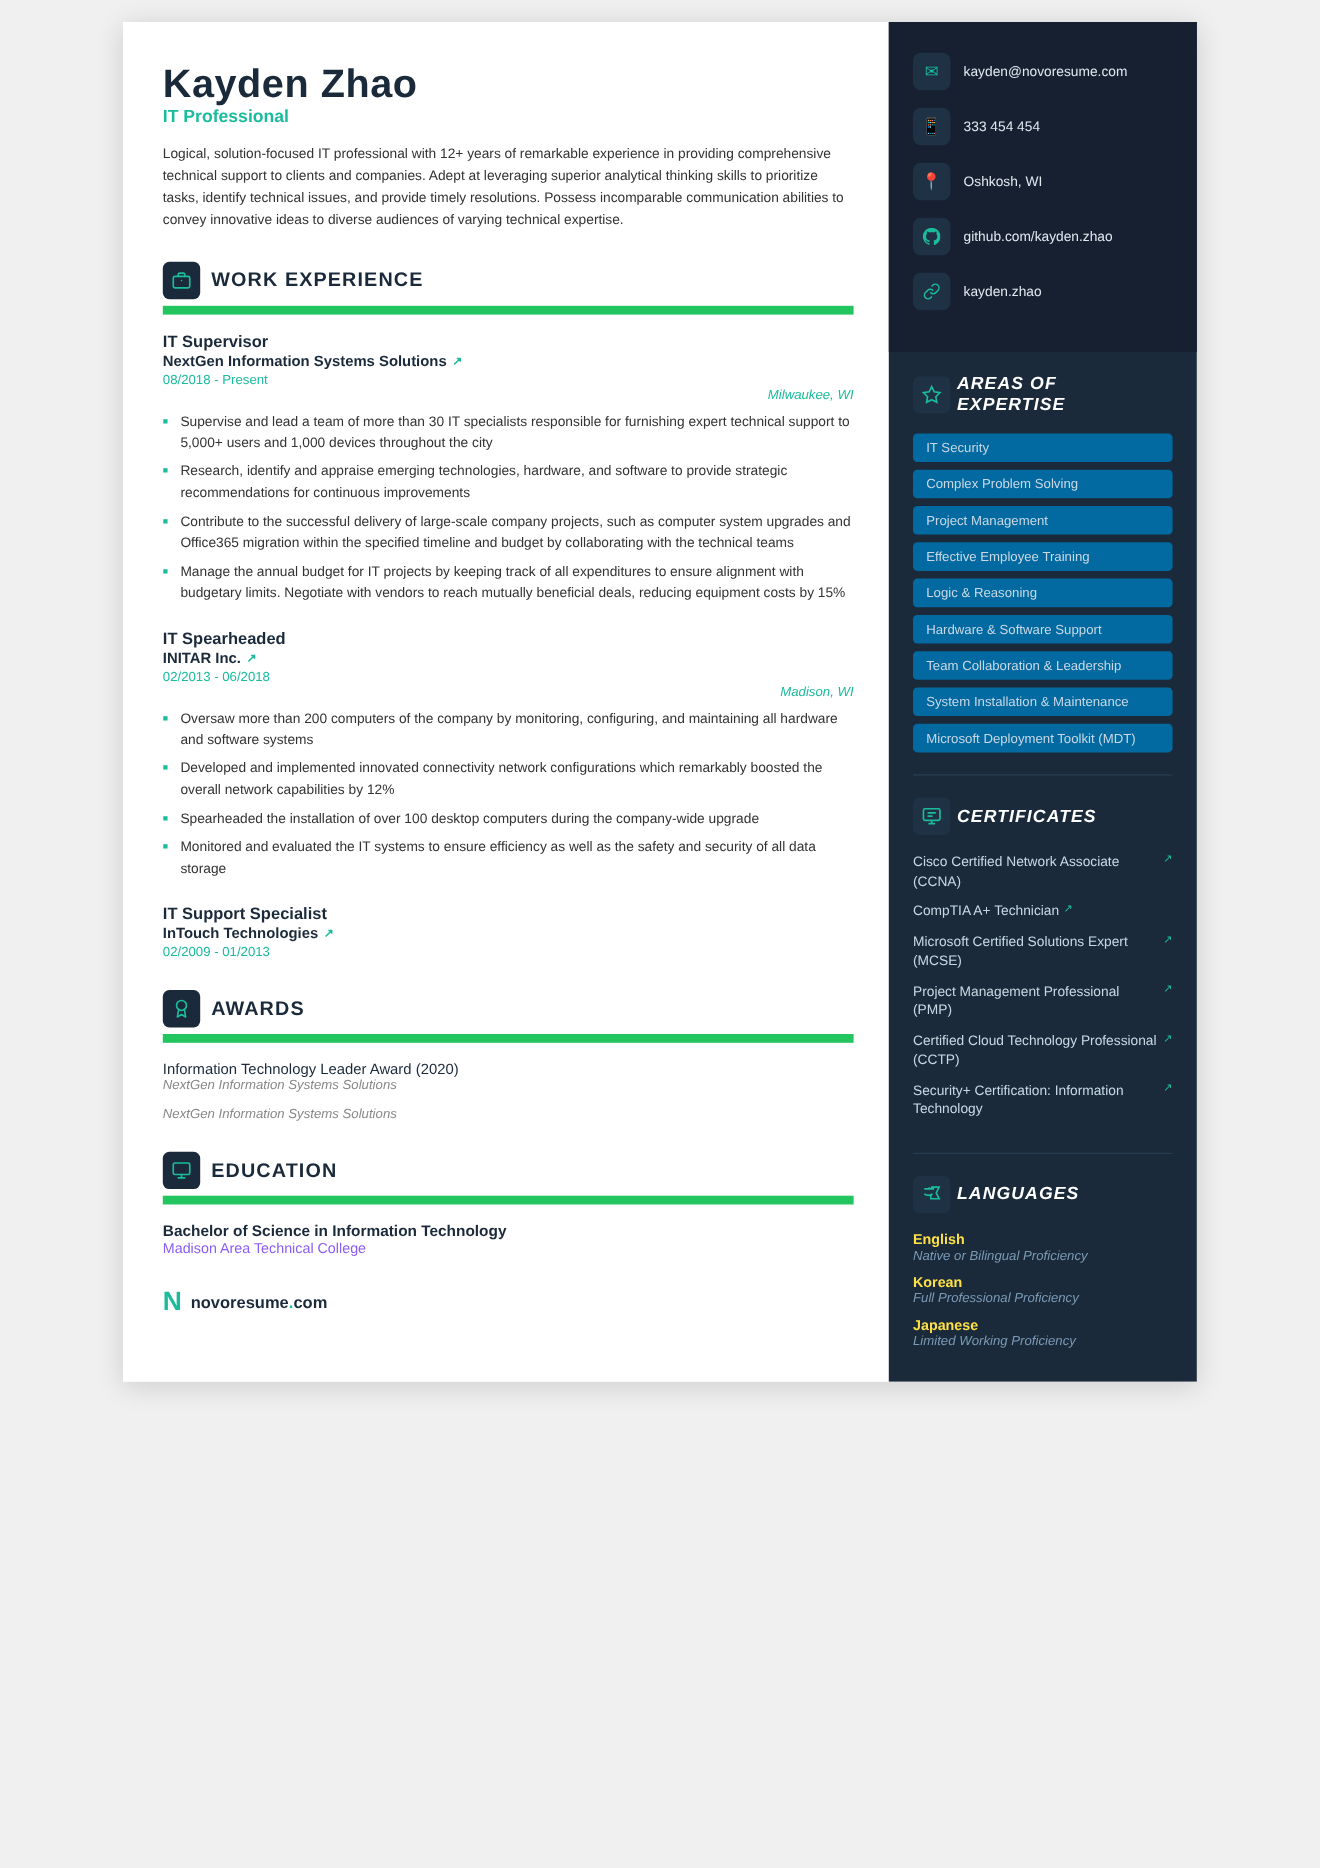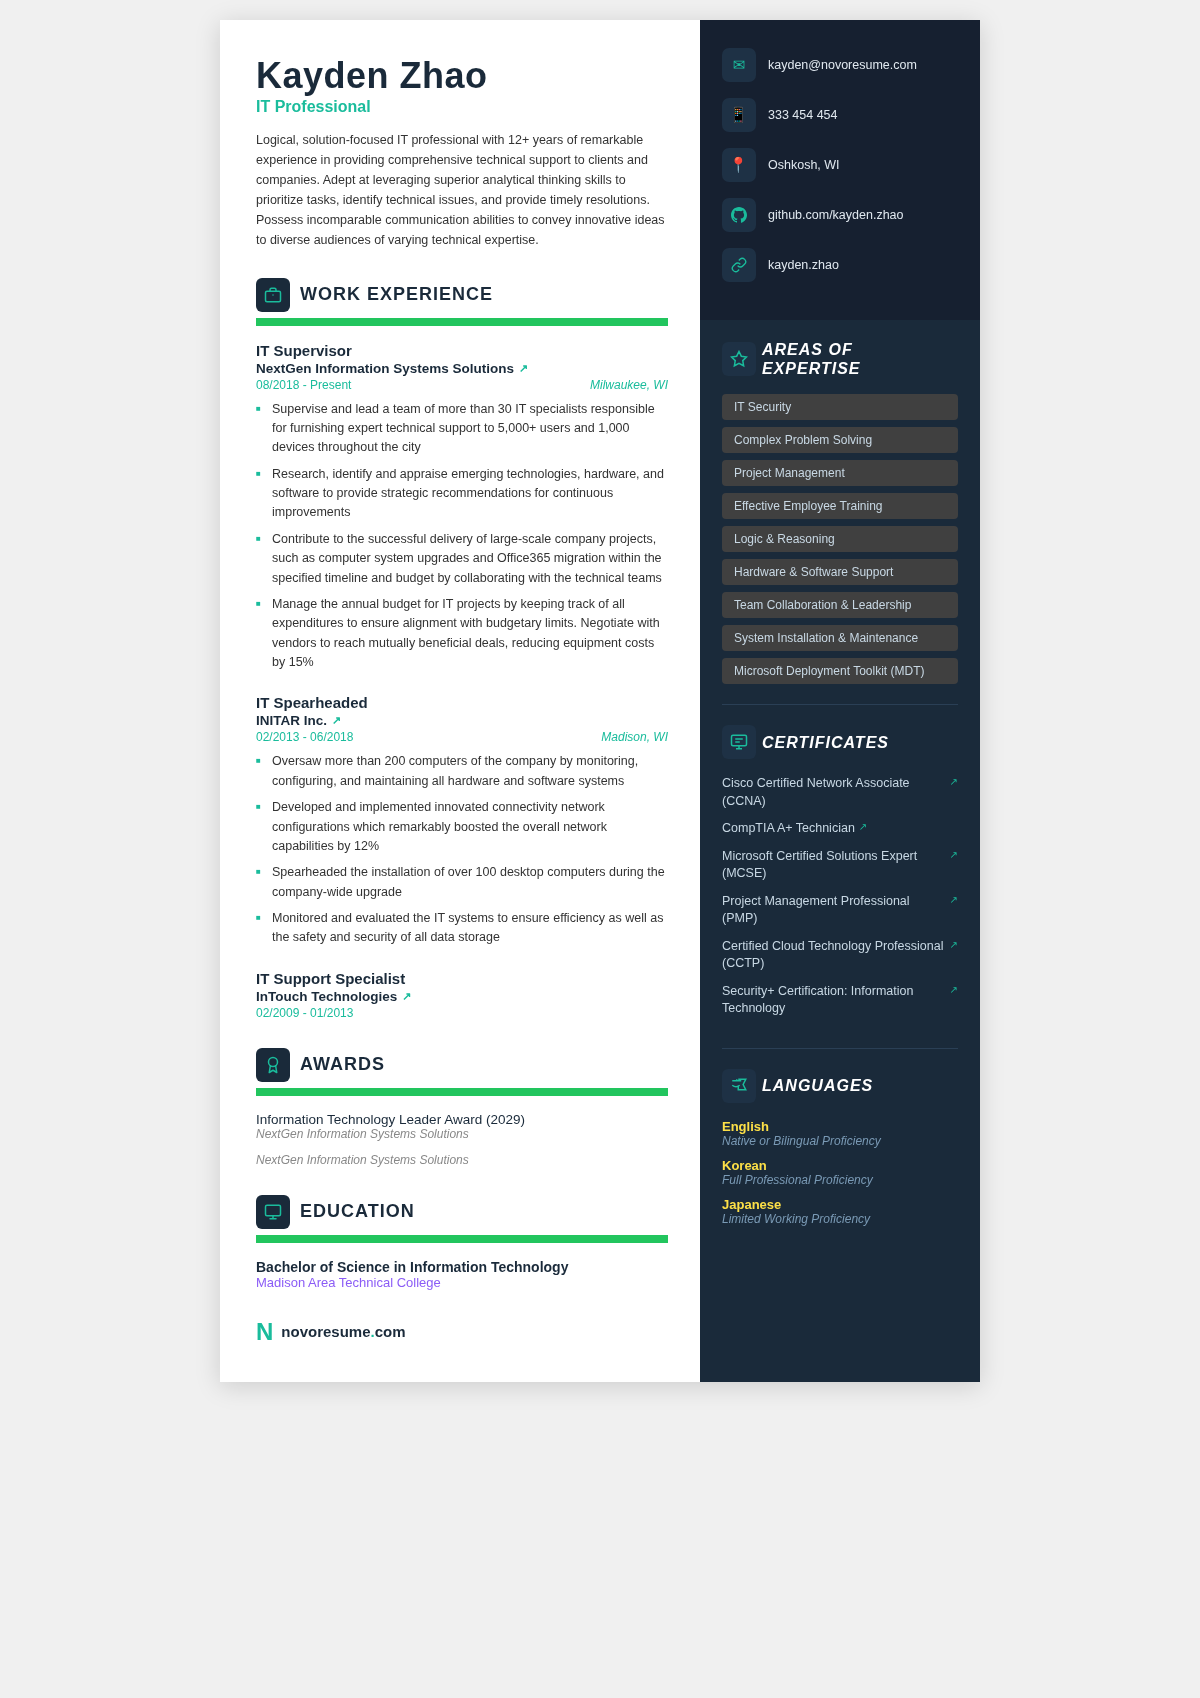--- a/index.html
+++ b/index.html
@@ -6,21 +6,21 @@
     body {
       font-family: 'Segoe UI', Arial, sans-serif;
       background: #f0f0f0;
       display: flex;
       justify-content: center;
       align-items: flex-start;
       min-height: 100vh;
       padding: 20px;
     }
     .resume {
-      width: 760px;
+      width: 976px;
       background: #fff;
       display: flex;
       flex-direction: row;
       box-shadow: 0 4px 24px rgba(0,0,0,0.15);
     }
     
     .left-col {
       flex: 1 1 0;
       padding: 36px 32px 36px 36px;
       background: #fff;
@@ -101,20 +101,21 @@
     .job-meta {
       display: flex;
       justify-content: space-between;
       font-size: 12px;
       color: #1abc9c;
       margin-bottom: 8px;
     }
     .job-meta .location {
       color: #1abc9c;
       font-style: italic;
+      margin-top: 14px;
     }
     .job-bullets {
       list-style: none;
       padding: 0;
     }
     .job-bullets li {
       font-size: 12.5px;
       color: #333;
       line-height: 1.55;
       margin-bottom: 7px;
@@ -240,21 +241,21 @@
       text-transform: uppercase;
       line-height: 1.2;
     }
     
     .expertise-tags {
       display: flex;
       flex-direction: column;
       gap: 7px;
     }
     .expertise-tag {
-      background: #404040;
+      background: #0369a1;
       color: #c8d8e4;
       border-radius: 4px;
       padding: 6px 12px;
       font-size: 12px;
       font-weight: 500;
     }
     
     .cert-item {
       margin-bottom: 10px;
       font-size: 12.5px;
@@ -363,21 +364,21 @@
       <div class="section-header">
         <div class="section-icon">
           <svg width="18" height="18" viewBox="0 0 24 24" fill="none" stroke="#1abc9c" stroke-width="2" stroke-linecap="round" stroke-linejoin="round">
             <circle cx="12" cy="8" r="6"></circle>
             <path d="M15.477 12.89L17 22l-5-3-5 3 1.523-9.11"></path>
           </svg>
         </div>
         <div class="section-title">AWARDS</div>
       </div>
       <div class="award-item">
-        <div class="award-name">Information Technology Leader Award (2029)</div>
+        <div class="award-name">Information Technology Leader Award (2020)</div>
         <div class="award-org">NextGen Information Systems Solutions</div>
       </div>
       <div class="award-item">
         <div class="award-org">NextGen Information Systems Solutions</div>
       </div>
     </div>
 
     <div class="section">
       <div class="section-header">
         <div class="section-icon">

